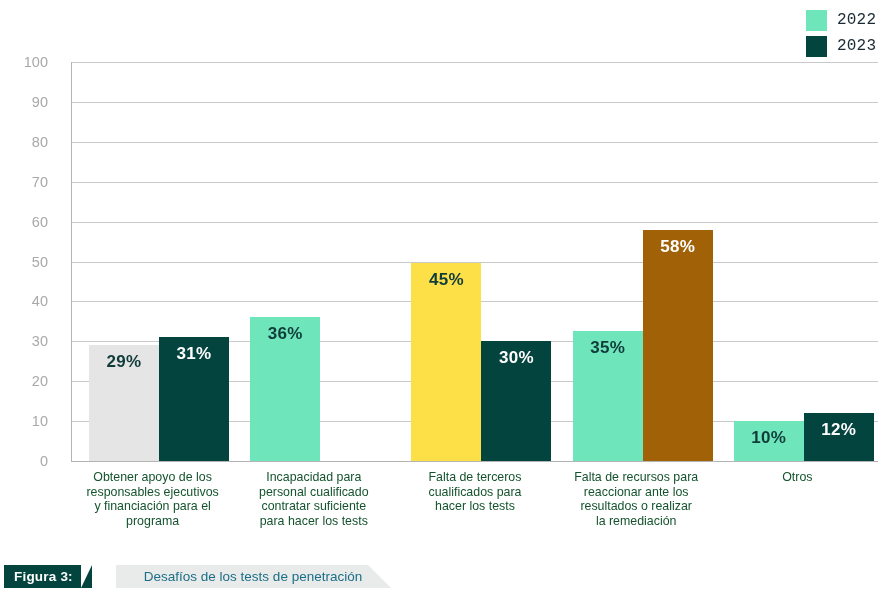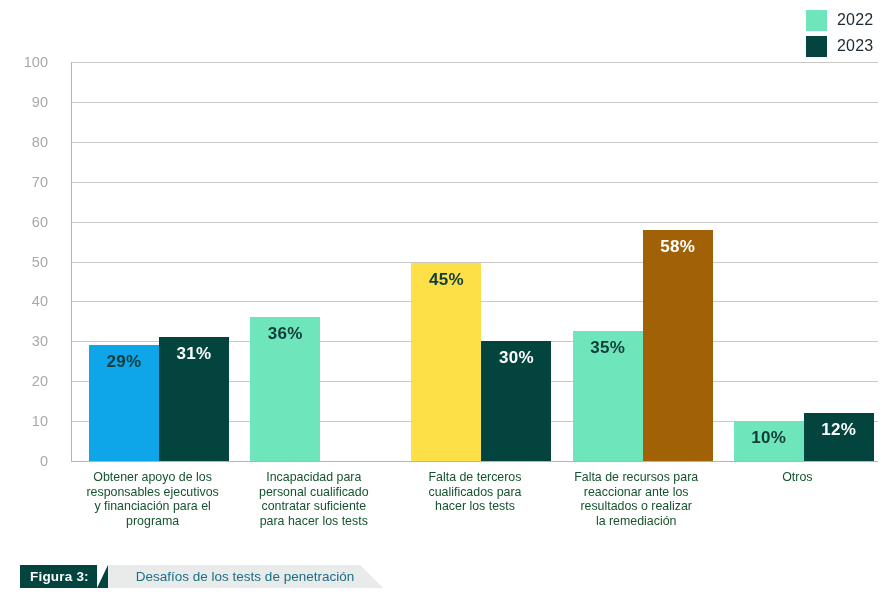--- a/index.html
+++ b/index.html
@@ -31,20 +31,21 @@
   .legend-swatch {
     width: 21px;
     height: 21px;
     flex: 0 0 auto;
   }
   .legend-label {
     margin-left: 10px;
     font-size: 16px;
     color: #1b2a33;
     letter-spacing: .2px;
+    font-family: Liberation Mono, monospace;
   }
 
   
   #plot-wrap {
     position: absolute;
     left: 0;
     top: 0;
     width: 892px;
     height: 540px;
   }
@@ -139,25 +140,26 @@
     top: 0;
     text-align: center;
     font-size: 12.4px;
     line-height: 14.6px;
     color: #14532d;
   }
 
   
   #caption {
     position: absolute;
-    left: 20px;
+    left: 4px;
     top: 565px;
     height: 23px;
     display: flex;
     align-items: stretch;
+    gap: 24px;
   }
   #caption-tag {
     position: relative;
     background: #04443F;
     color: #ffffff;
     font-size: 13.5px;
     font-weight: bold;
     display: flex;
     align-items: center;
     padding: 0 8px 0 10px;
@@ -234,21 +236,21 @@
       <div class="gridline" style="top: 239.4px;"></div>
       <div class="gridline" style="top: 279.3px;"></div>
       <div class="gridline" style="top: 319.2px;"></div>
       <div class="gridline" style="top: 359.1px;"></div>
       <div class="gridline" style="top: 399px;"></div>
     </div>
   <div id="axis-y-line"></div>
   <div id="axis-x-line"></div>
   <div id="bars-layer">
       <div class="group" style="left: 0px; width: 161.2px;">
-        <div class="bar s2022" style="height: 115.71px; background: #0ea5e9;">
+        <div class="bar s2022" style="height: 115.71px; background: #e5e5e5;">
           <span class="bar-label">29%</span>
         </div>
         <div class="bar s2023" style="height: 123.69px; background: rgb(4, 68, 63);">
           <span class="bar-label">31%</span>
         </div>
       </div>
       <div class="group" style="left: 161.2px; width: 161.2px;">
         <div class="bar s2022" style="height: 143.64px; background: rgb(111, 229, 188);">
           <span class="bar-label">36%</span>
         </div>

